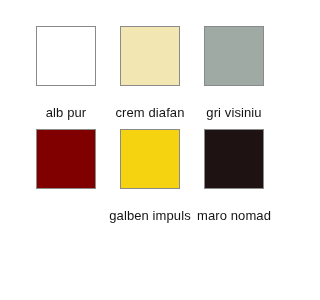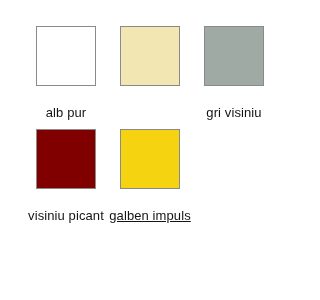--- a/index.html
+++ b/index.html
@@ -70,37 +70,41 @@
 
 <div class="palette">
 
   <div class="swatch-row">
     <div class="swatch-cell">
       <div class="swatch-chip" style="background-color: rgb(255, 255, 255); border-color: rgb(138, 138, 138);"></div>
       <div class="swatch-label" style="color: rgb(20, 20, 20);">alb pur</div>
     </div>
     <div class="swatch-cell">
       <div class="swatch-chip" style="background-color: rgb(242, 230, 179); border-color: rgb(138, 138, 138);"></div>
+      <div class="swatch-label" style="color: rgb(20, 20, 20);">crem diafan</div>
     </div>
     <div class="swatch-cell">
       <div class="swatch-chip" style="background-color: rgb(159, 170, 165); border-color: rgb(138, 138, 138);"></div>
       <div class="swatch-label" style="color: rgb(20, 20, 20);">gri visiniu</div>
     </div>
   </div>
 
   <div class="row-spacer"></div>
 
   <div class="swatch-row">
     <div class="swatch-cell">
       <div class="swatch-chip" style="background-color: rgb(128, 0, 0); border-color: rgb(138, 138, 138);"></div>
-      <div class="swatch-label" style="color: rgb(20, 20, 20);">visiniu picant</div>
     </div>
     <div class="swatch-cell">
       <div class="swatch-chip" style="background-color: rgb(245, 211, 17); border-color: rgb(138, 138, 138);"></div>
-      <div class="swatch-label" style="color: rgb(20, 20, 20); text-decoration: underline;">galben impuls</div>
+      <div class="swatch-label" style="color: rgb(20, 20, 20);">galben impuls</div>
+    </div>
+    <div class="swatch-cell">
+      <div class="swatch-chip" style="background-color: rgb(31, 18, 18); border-color: rgb(138, 138, 138);"></div>
+      <div class="swatch-label" style="color: rgb(20, 20, 20);">maro nomad</div>
     </div>
   </div>
 
   <div class="row-spacer"></div>
 
   <div class="swatch-row">
     <div class="swatch-cell is-empty">
       <div class="swatch-chip" style="border-color: rgb(138, 138, 138);"></div>
       <div class="swatch-label" style="color: rgb(20, 20, 20);"></div>
     </div>

